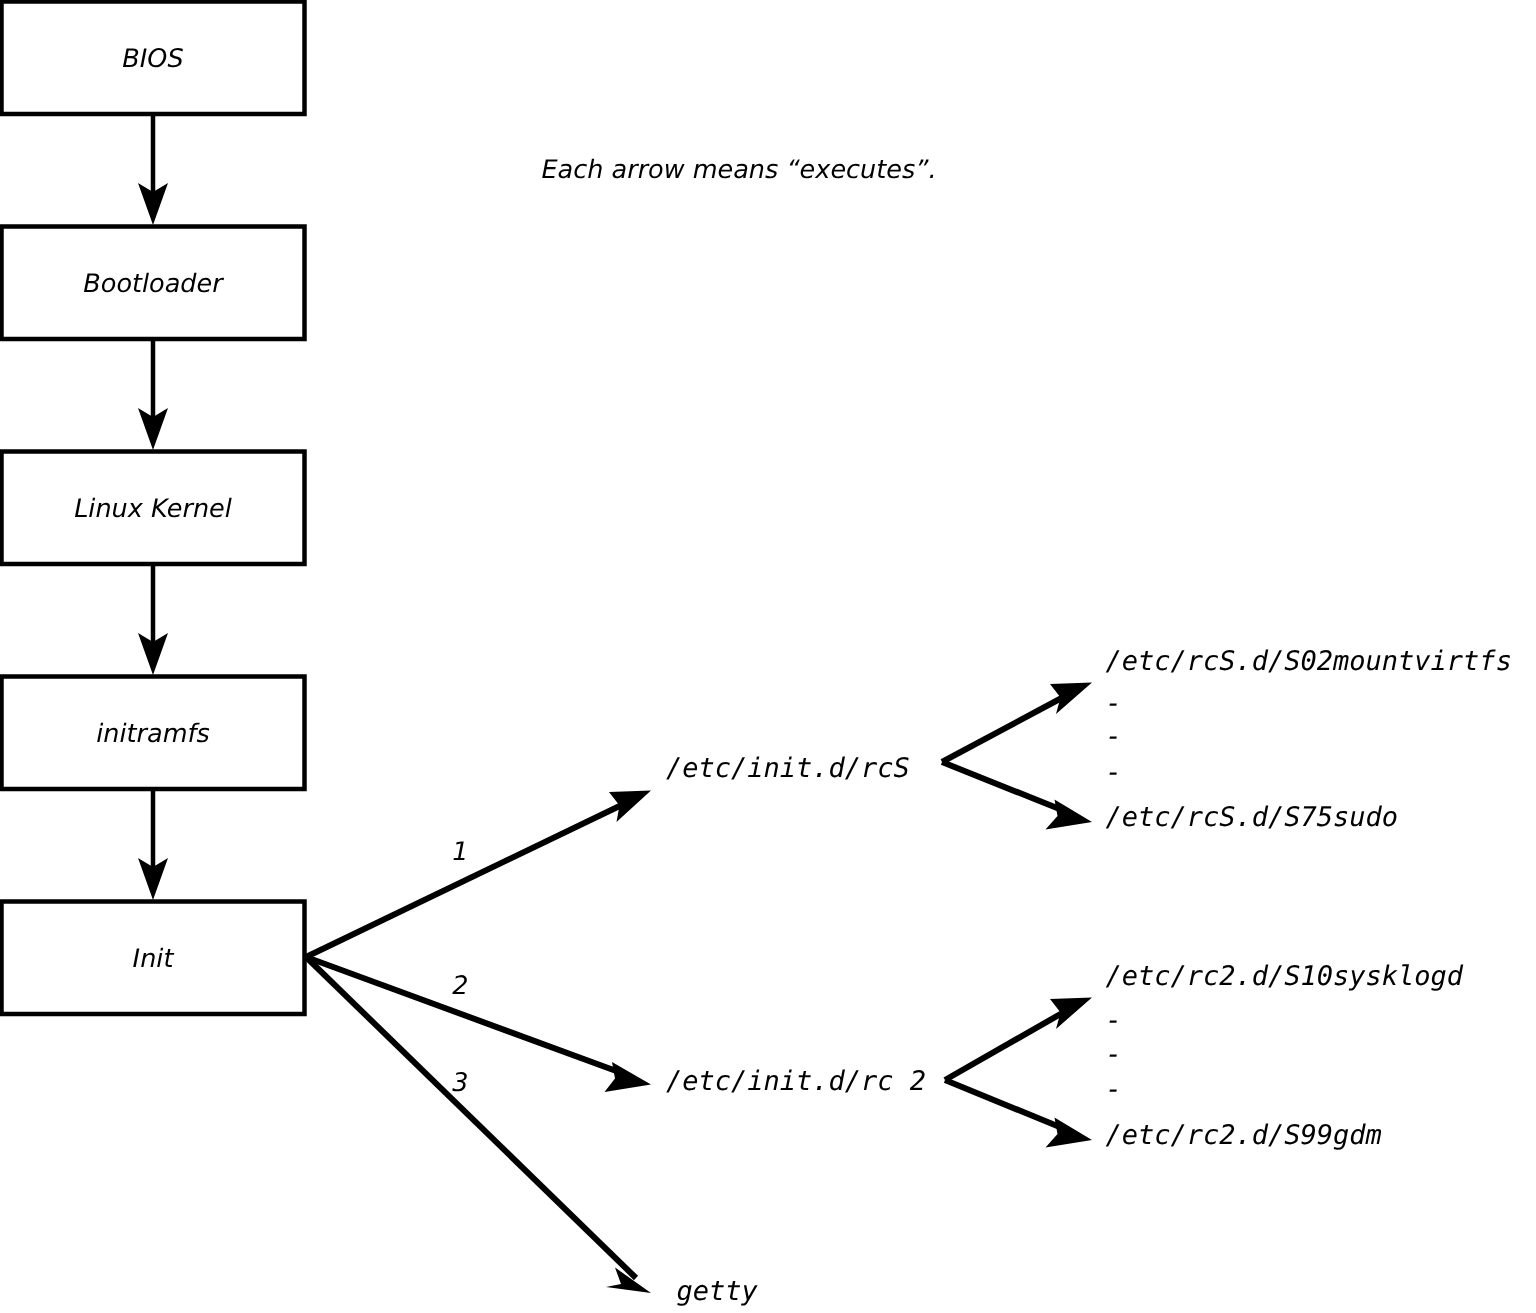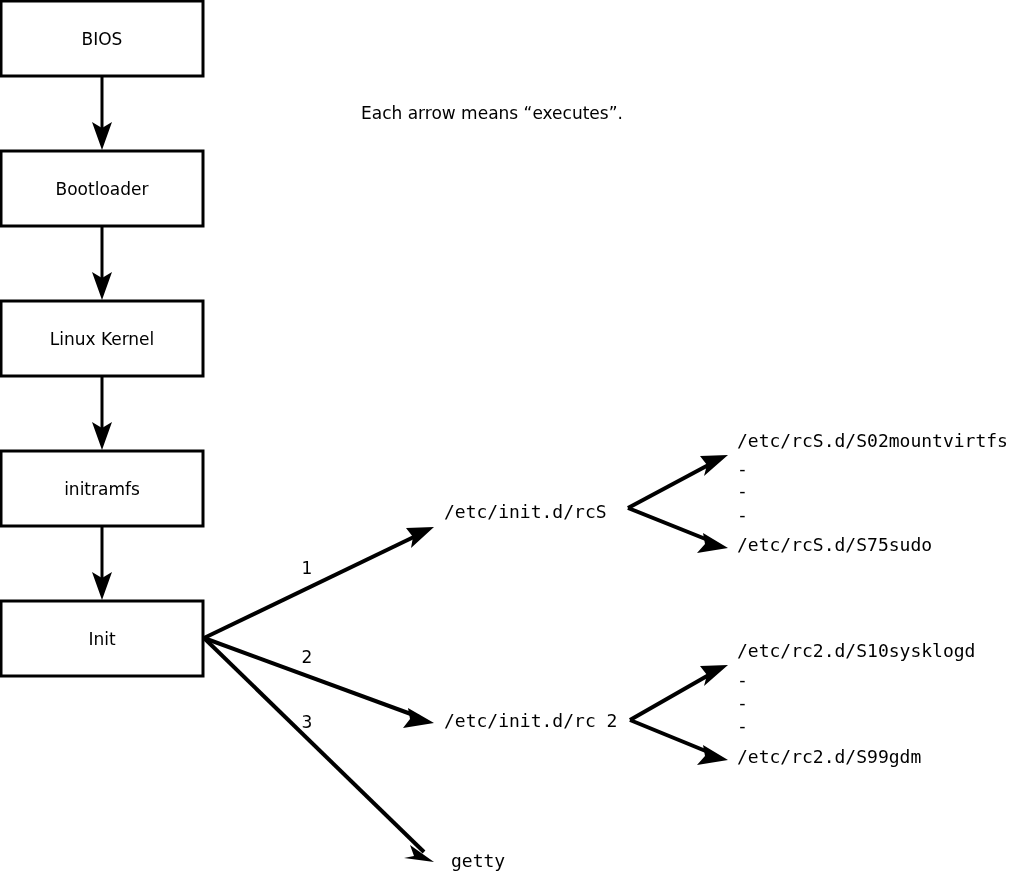--- a/index.html
+++ b/index.html
@@ -11,20 +11,21 @@
   body {
     width: 1024px;
     height: 875px;
     font-family: "Liberation Sans", sans-serif;
     overflow: hidden;
   }
   #diagram-root {
     position: relative;
     width: 1024px;
     height: 875px;
+    font-style: italic;
   }
   svg#boot-diagram {
     display: block;
     width: 1024px;
     height: 875px;
   }
   .box-rect {
     fill: #ffffff;
     stroke: #000000;
     stroke-width: 3;

